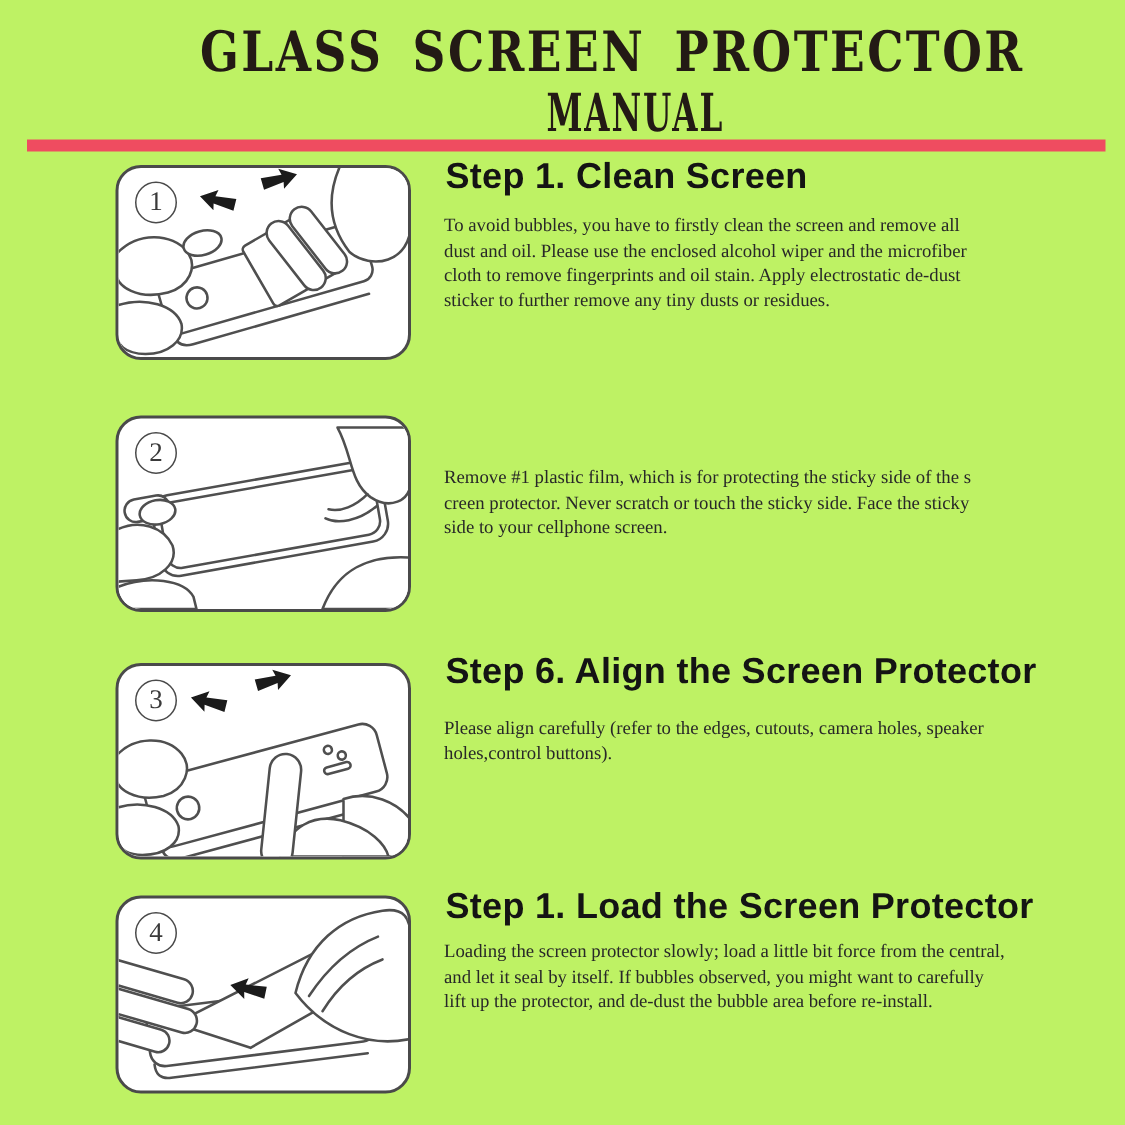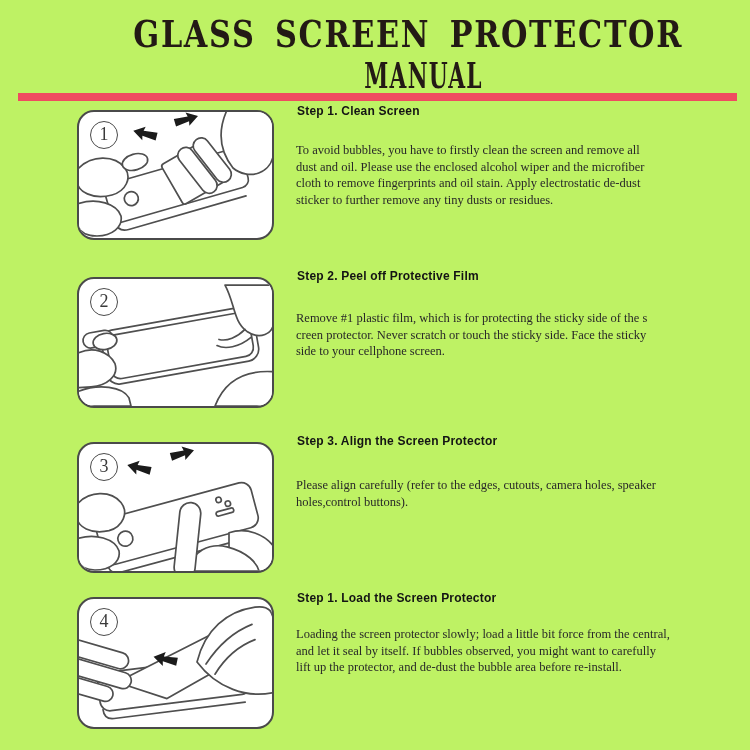--- a/index.html
+++ b/index.html
@@ -52,21 +52,21 @@
     font-family: "Liberation Serif", serif;
     font-size: 18px;
     color: #3a3a3a;
     text-align: center;
     line-height: 25px;
     z-index: 2;
   }
   .step-heading {
     position: absolute;
     left: 297px;
-    font-size: 12px;
+    font-size: 24px;
     font-weight: 700;
     color: #141414;
     letter-spacing: 0.2px;
     white-space: nowrap;
   }
   .step-body {
     position: absolute;
     left: 296px;
     width: 460px;
     font-family: "Liberation Serif", serif;
@@ -137,21 +137,20 @@
         <path d="M146,6 C156,24 154,42 168,52 C180,60 195,56 195,40 L195,6 Z"></path>
         <path class="nofill" d="M166,50 C158,58 148,62 140,60"></path>
         <path class="nofill" d="M172,58 C160,68 146,70 138,66"></path>
         <path d="M136,126 C146,100 166,90 195,92 L195,126 Z"></path>
         <ellipse cx="26" cy="62" rx="12" ry="8" transform="rotate(-10 26 62)"></ellipse>
         <path d="M-2,74 C14,66 30,72 36,84 C40,96 28,106 12,107 L-2,108 Z"></path>
         <path d="M-2,112 C20,103 44,107 50,118 L52,126 L-2,126 Z"></path>
       </g>
     </svg>
   </div>
-  <div class="step-heading" style="top:269px;">Step 2. Peel off Protective Film</div>
   <div class="step-body" style="top:310px;">Remove #1 plastic film, which is for protecting the sticky side of the s
 creen protector. Never scratch or touch the sticky side. Face the sticky
 side to your cellphone screen.</div>
 
   <div class="illus-box" style="top:442px;height:131px;">
     <div class="num-badge">3</div>
     <svg viewBox="0 0 193 126" preserveAspectRatio="none">
       <g class="lineart">
         <g transform="rotate(-15 98 78)">
           <rect x="18" y="56" width="160" height="46" rx="10"></rect>
@@ -166,21 +165,21 @@
         <path d="M150,88 C168,82 186,90 195,102 L195,126 L150,126 Z"></path>
         <path d="M108,126 C114,106 130,98 148,102 C168,107 178,118 180,126 Z"></path>
         <g transform="rotate(6 108 95)">
           <rect x="98" y="58" width="21" height="75" rx="10.5"></rect>
         </g>
         <path class="arrow" transform="translate(50,14) rotate(14)" d="M0,7 L11,0 L10,4.5 L24,3 L24,11 L10,9.5 L11,14 Z"></path>
         <path class="arrow" transform="translate(90,6) rotate(-16)" d="M24,7 L13,0 L14,4.5 L0,3 L0,11 L14,9.5 L13,14 Z"></path>
       </g>
     </svg>
   </div>
-  <div class="step-heading" style="top:434px;">Step 3. Align the Screen Protector</div>
+  <div class="step-heading" style="top:434px;">Step 6. Align the Screen Protector</div>
   <div class="step-body" style="top:477px;">Please align carefully (refer to the edges, cutouts, camera holes, speaker
 holes,control buttons).</div>
 
   <div class="illus-box" style="top:597px;height:132px;">
     <div class="num-badge">4</div>
     <svg viewBox="0 0 193 126" preserveAspectRatio="none">
       <g class="lineart">
         <g transform="rotate(-7 96 88)">
           <rect x="20" y="64" width="152" height="38" rx="10"></rect>
           <path class="nofill" d="M22,100 c0,7 3,10 10,10 l132,0"></path>

